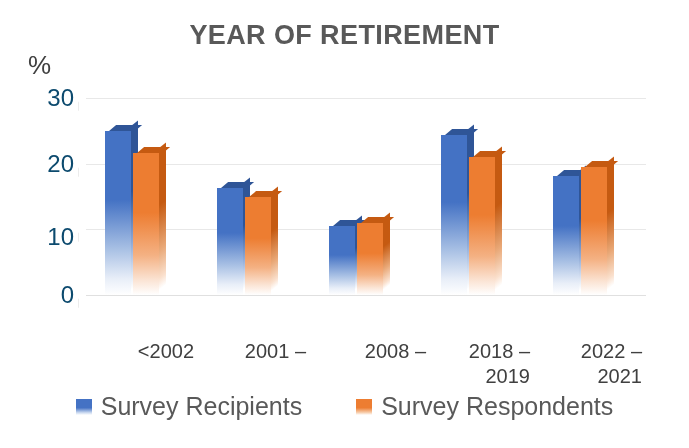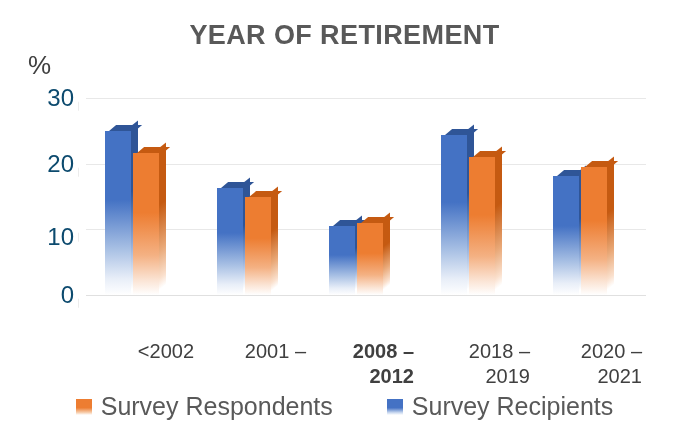--- a/index.html
+++ b/index.html
@@ -217,38 +217,37 @@
       </div>
     </div>
 
   <div class="xlabels">
       <div class="xlabel" style="left: 4px;">
         <span>&lt;2002</span>
       </div>
       <div class="xlabel" style="left: 116px;">
         <span>2001 –</span>
       </div>
-      <div class="xlabel" style="left: 224px; font-weight: bold;">
+      <div class="xlabel" style="left: 236px;">
         <span>2008 –</span>
-        <span>2012</span>
       </div>
       <div class="xlabel" style="left: 340px;">
         <span>2018 –</span>
         <span>2019</span>
       </div>
       <div class="xlabel" style="left: 452px;">
-        <span>2020 –</span>
+        <span>2022 –</span>
         <span>2021</span>
       </div>
     </div>
 
   <div class="legend">
+      <div class="legend-item">
+        <span class="legend-swatch blue"></span>
+        <span class="legend-label">Survey Recipients</span>
+      </div>
       <div class="legend-item">
         <span class="legend-swatch orange"></span>
         <span class="legend-label">Survey Respondents</span>
       </div>
-      <div class="legend-item">
-        <span class="legend-swatch blue"></span>
-        <span class="legend-label">Survey Recipients</span>
-      </div>
     </div>
 
 </div>
 
 </body></html>

